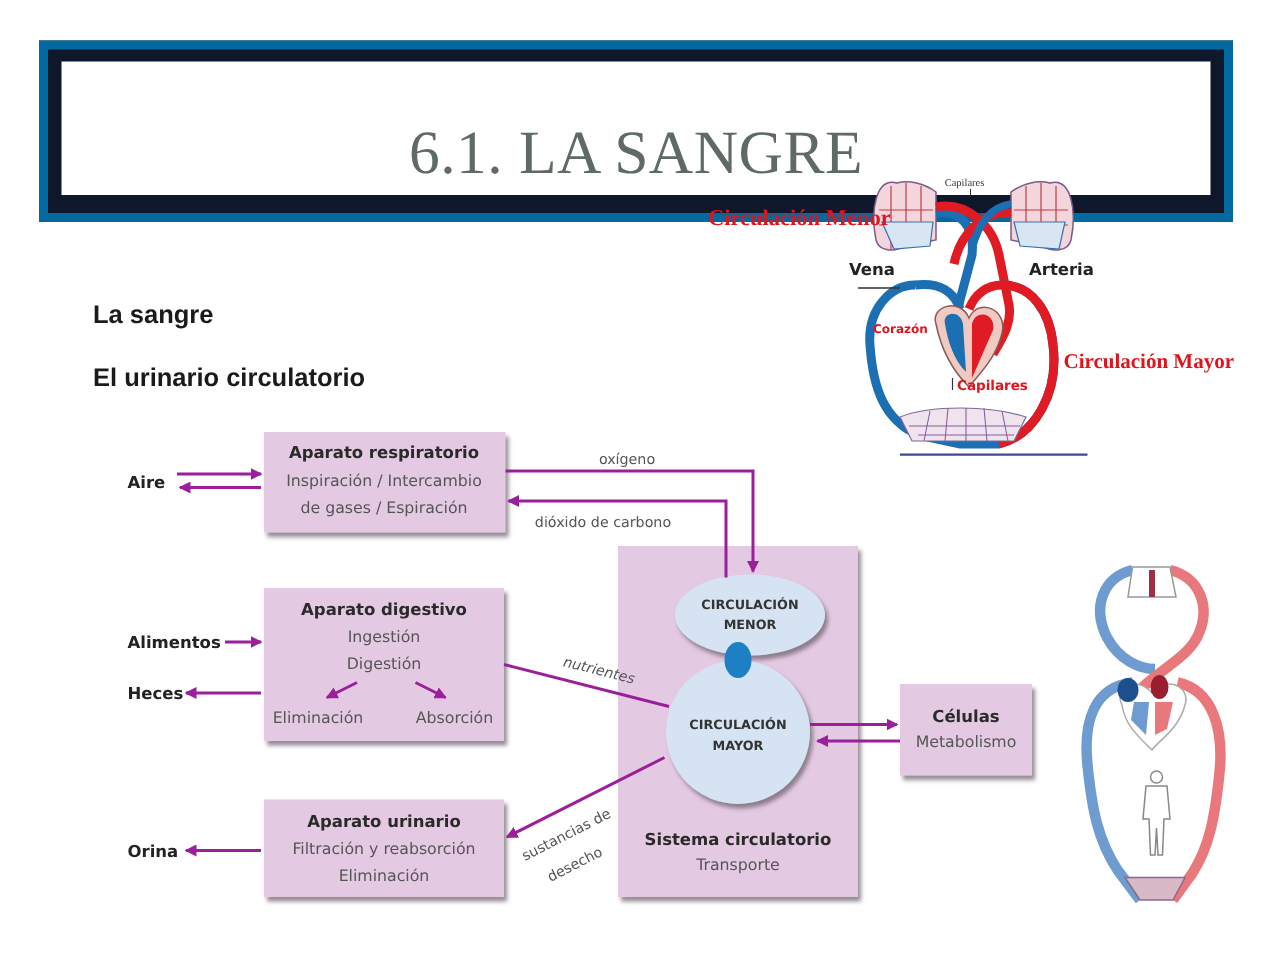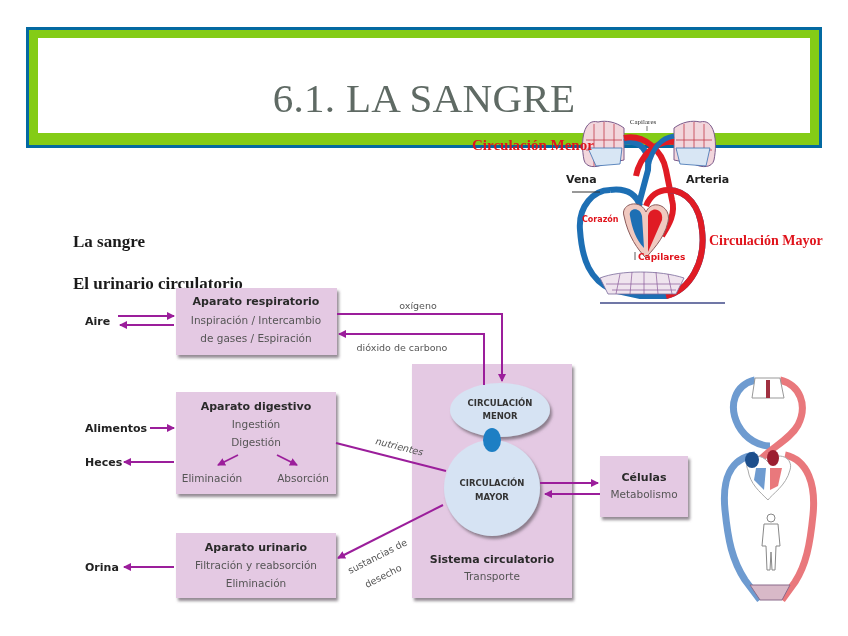--- a/index.html
+++ b/index.html
@@ -3,35 +3,35 @@
   <meta charset="utf-8">
   <style>
     html, body { margin: 0; padding: 0; }
     body {
       width: 848px; height: 636px; position: relative; overflow: hidden;
       background: #ffffff;
       font-family: "Liberation Sans", sans-serif;
     }
     .title-frame {
       position: absolute; left: 26px; top: 27px; width: 796px; height: 121px;
-      background: #84cc16; box-sizing: border-box;
-      border: 3px solid #0369a1;
+      background: #0f172a; box-sizing: border-box;
+      border: 6px solid #0369a1;
     }
     .title-inner {
       position: absolute; left: 9px; top: 8px; right: 9px; bottom: 12px;
       background: #ffffff;
     }
     .slide-title {
       position: absolute; left: 0; right: 0; top: 36px;
       text-align: center; font-family: "Liberation Serif", serif;
       font-size: 41px; color: #5f6a64; letter-spacing: 0.3px;
     }
     .heading {
-      position: absolute; left: 73px; font-family: Liberation Serif, serif;
-      font-weight: bold; color: #1a1a1a; margin-top: 32px;
+      position: absolute; left: 62px; font-family: Liberation Sans, sans-serif;
+      font-weight: bold; color: #1a1a1a;
     }
     .h1 { top: 200px; font-size: 17px; }
     .h2 { top: 242px; font-size: 17px; }
 
     svg.diagram { position: absolute; left: 0; top: 0; }
     .lbl { font-family: "DejaVu Sans", sans-serif; }
   </style>
 </head>
 <body>
 

